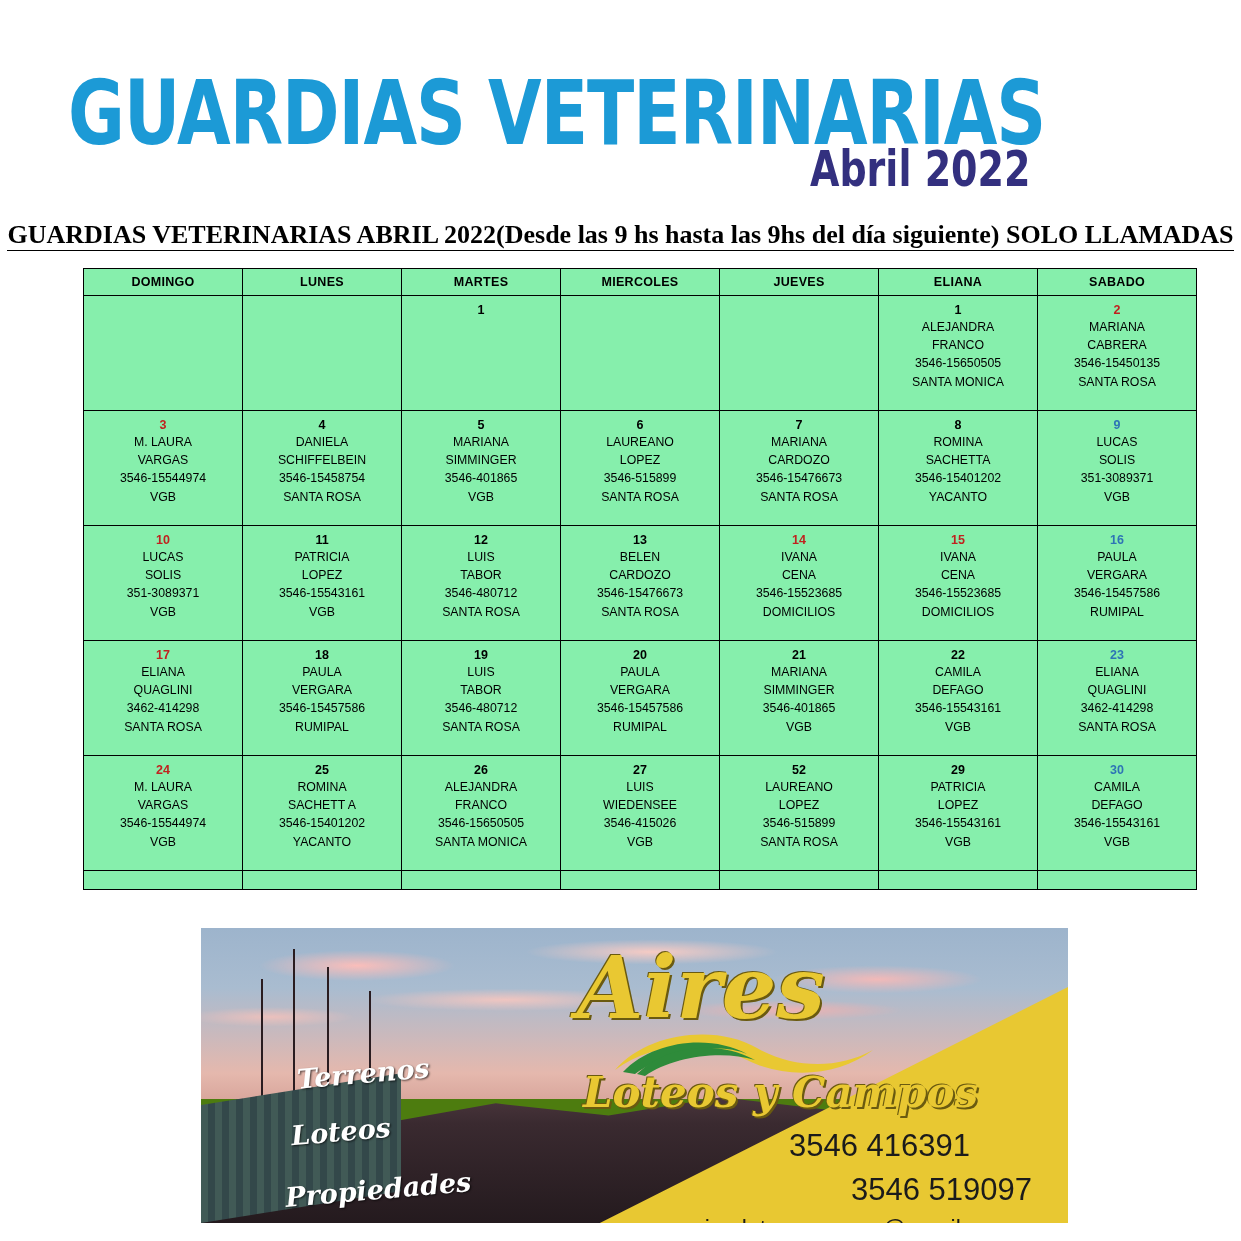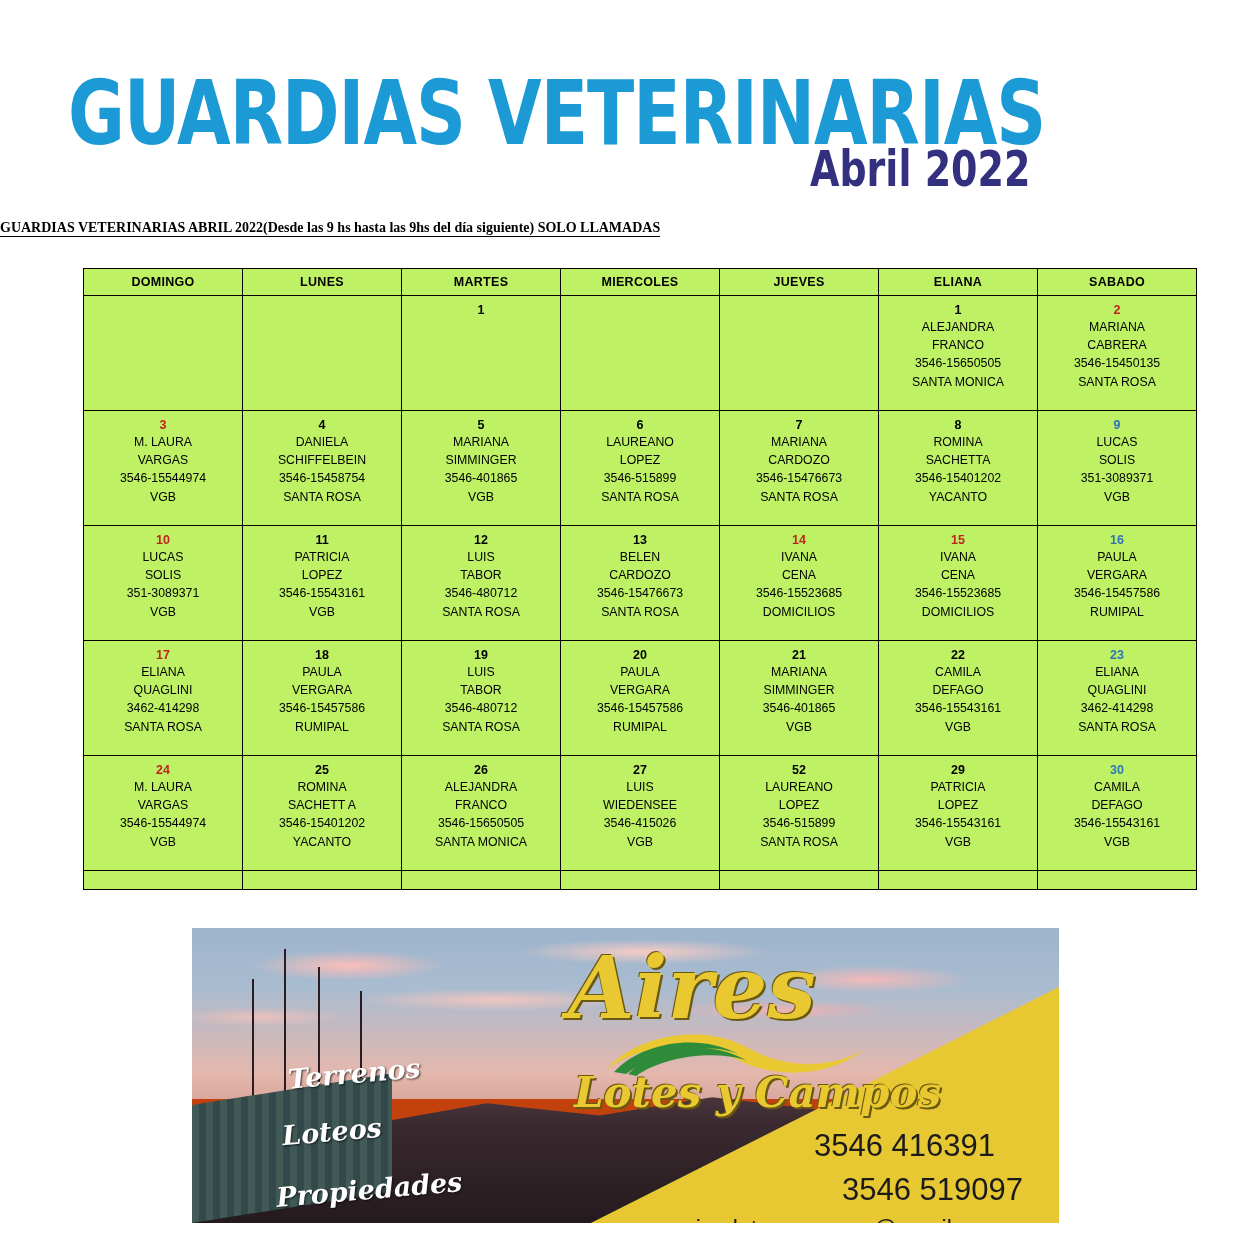--- a/index.html
+++ b/index.html
@@ -49,23 +49,24 @@
     transform-origin: left top;
     white-space: nowrap;
   }
 
   
   #subtitle {
     position: absolute;
     left: 0;
     top: 220px;
     width: 1241px;
+    text-align: center;
     font-family: "Liberation Serif", serif;
     font-weight: bold;
-    font-size: 14px;
+    font-size: 26px;
     color: #000000;
     white-space: nowrap;
   }
   #subtitle span {
     border-bottom: 1.5px solid #000;
     padding-bottom: 1px;
   }
 
   
   #calendar {
@@ -73,21 +74,21 @@
     left: 83px;
     top: 268px;
     width: 1114px;
     border-collapse: collapse;
     table-layout: fixed;
   }
   #calendar th, #calendar td {
     border: 1.6px solid #000000;
     padding: 0;
     vertical-align: top;
-    background: #bef264;
+    background: #86efac;
     margin-top: 9px;
   }
   #calendar thead th {
     height: 26px;
     font-family: "Liberation Sans", sans-serif;
     font-weight: bold;
     font-size: 12.5px;
     letter-spacing: 0.3px;
     text-align: center;
     vertical-align: middle;
@@ -113,26 +114,26 @@
   .vet {
     display: block;
     font-size: 12.3px;
     line-height: 18.2px;
     color: #000000;
   }
 
   
   #ad {
     position: absolute;
-    left: 192px;
+    left: 201px;
     top: 928px;
     width: 867px;
     height: 295px;
     overflow: hidden;
-    background: #c2410c;
+    background: #4d7c0f;
   }
   #ad-sky {
     position: absolute;
     left: 0; top: 0;
     width: 100%;
     height: 58%;
     background:
       radial-gradient(ellipse 140px 22px at 18% 22%, rgba(255,190,185,.95), rgba(255,190,185,0) 70%),
       radial-gradient(ellipse 180px 18px at 52% 14%, rgba(255,205,195,.9), rgba(255,205,195,0) 70%),
       radial-gradient(ellipse 150px 20px at 78% 30%, rgba(255,185,180,.85), rgba(255,185,180,0) 70%),
@@ -226,21 +227,21 @@
   #ad-svc-0 { left: 96px; top: 130px; }
   #ad-svc-1 { left: 90px; top: 188px; }
   #ad-svc-2 { left: 84px; top: 246px; }
   .ad-phone {
     position: absolute;
     font-family: "Liberation Sans", sans-serif;
     font-size: 31px;
     color: #1b1b1b;
     white-space: nowrap;
   }
-  #ad-phone-0 { left: 588px; top: 200px; margin-left: 34px; }
+  #ad-phone-0 { left: 588px; top: 200px; }
   #ad-phone-1 { left: 650px; top: 244px; }
   #ad-email {
     position: absolute;
     left: 491px;
     top: 288px;
     font-family: "Liberation Sans", sans-serif;
     font-size: 23px;
     color: #1b1b1b;
     white-space: nowrap;
   }
@@ -519,21 +520,21 @@
   <div id="ad-roof"></div>
   <div id="ad-wedge"></div>
 
   <div id="ad-logo">
     <div id="ad-logo-aires">Aires</div>
     <svg id="ad-logo-swoosh" viewBox="0 0 270 46">
       <path d="M8 40 C 40 2, 110 -6, 150 18 C 185 38, 230 40, 266 20 C 232 46, 180 50, 140 30 C 100 10, 45 12, 8 40 Z" fill="#E9C832"></path>
       <path d="M16 42 C 46 10, 104 4, 140 24 C 112 12, 60 20, 28 44 Z" fill="#2E8B3A"></path>
       <path d="M30 44 C 60 14, 112 10, 148 30 C 116 20, 66 26, 38 46 Z" fill="#2E8B3A"></path>
     </svg>
-    <div id="ad-logo-sub">Lotes y Campos</div>
+    <div id="ad-logo-sub">Loteos y Campos</div>
   </div>
 
   <div class="ad-service" id="ad-svc-0">Terrenos</div>
   <div class="ad-service" id="ad-svc-1">Loteos</div>
   <div class="ad-service" id="ad-svc-2">Propiedades</div>
 
   <div class="ad-phone" id="ad-phone-0">3546 416391</div>
   <div class="ad-phone" id="ad-phone-1">3546 519097</div>
   <div id="ad-email">aireslotesycampos@gmail.com</div>
 </div>

